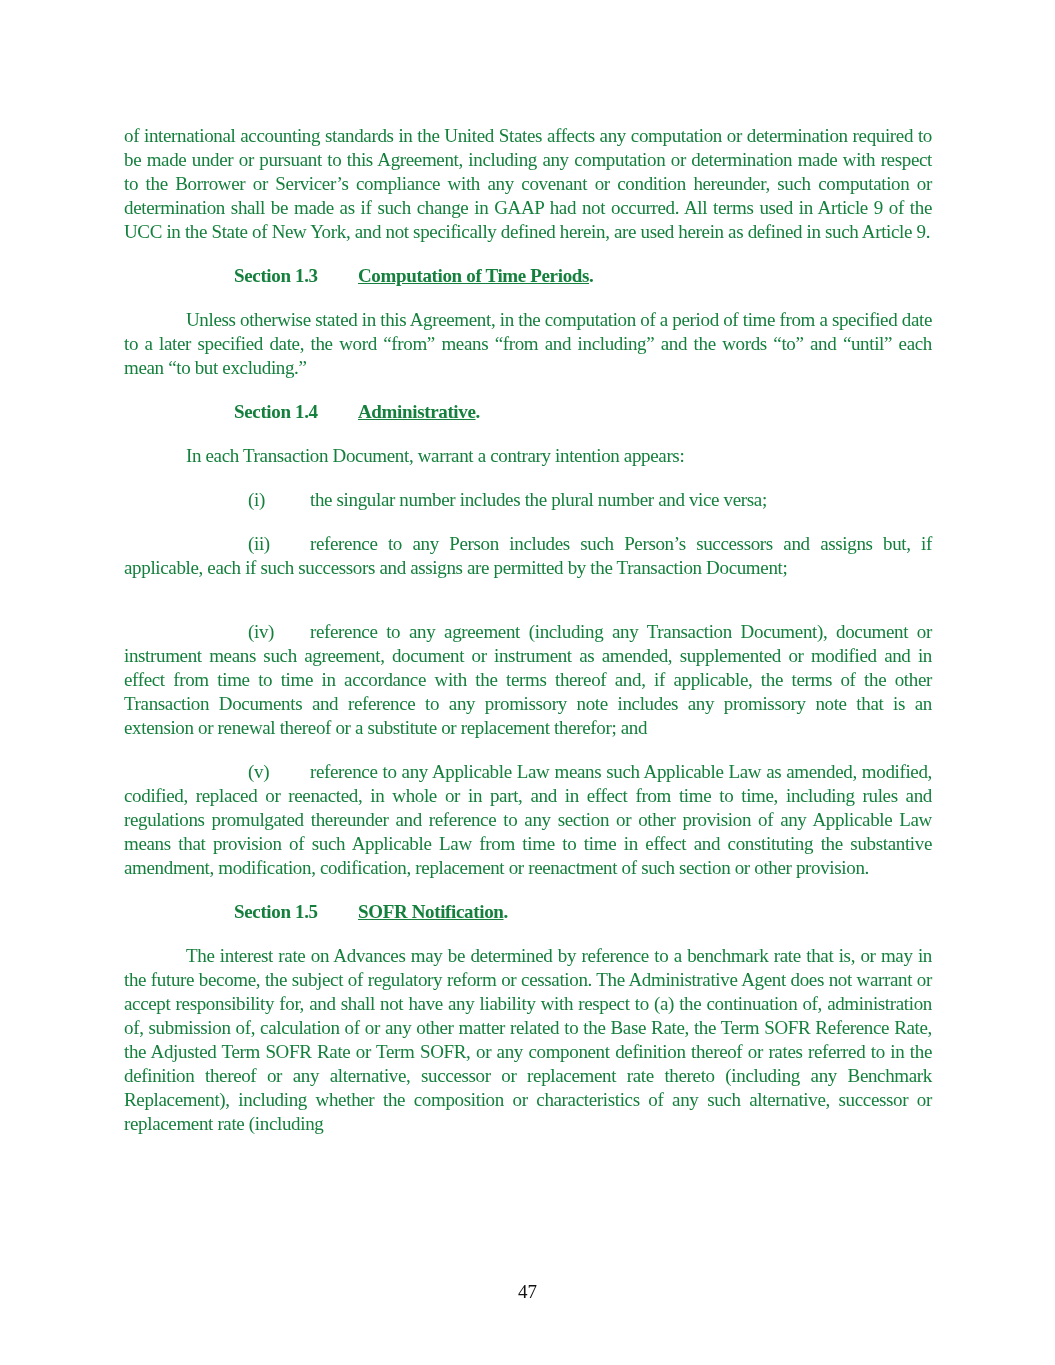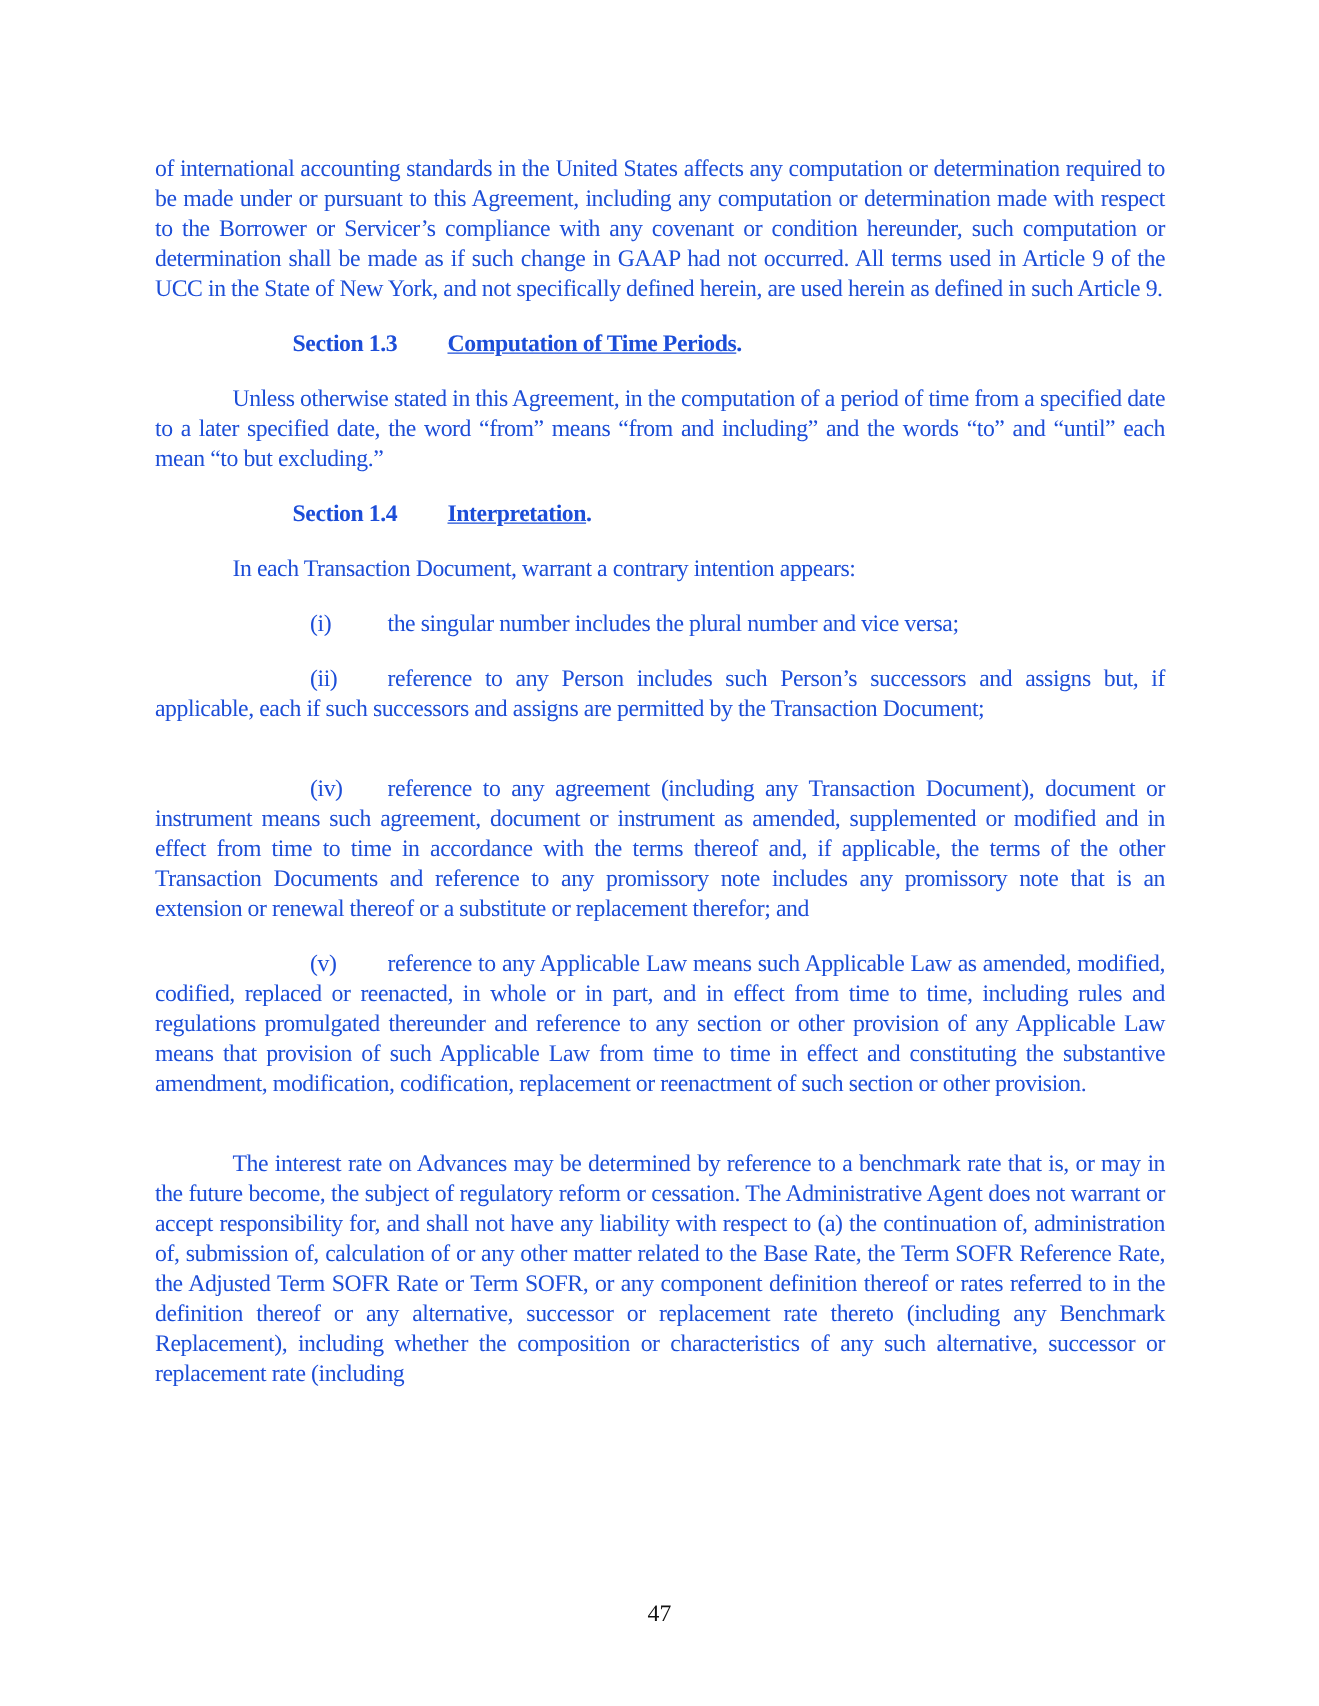--- a/index.html
+++ b/index.html
@@ -1,20 +1,20 @@
 <!DOCTYPE html>
 <html><head>
 <meta charset="utf-8">
 <style>
   html, body { margin: 0; padding: 0; background: #ffffff; }
   body { width: 1055px; height: 1365px; position: relative; overflow: hidden; }
   .page {
     position: absolute; left: 124px; top: 124px; width: 808px;
     font-family: "Liberation Serif", serif;
-    font-size: 19px; line-height: 24px; color: #1d4ed8;
+    font-size: 19px; line-height: 24px; color: #15803d;
     letter-spacing: -0.35px;
   }
   p { margin: 0; text-align: justify; }
   .gap { height: 20px; }
   .heading { padding-left: 62px; font-weight: bold; margin: 0; }
   .heading .num { display: inline-block; width: 124px; margin-left: 48px; }
   .heading .title { text-decoration: underline; }
   .indent { text-indent: 62px; }
   .item { text-indent: 124px; }
   .item .label { display: inline-block; width: 62px; text-indent: 0; }
@@ -31,33 +31,36 @@
 
   <div class="gap"></div>
   <p class="heading">
     <span class="num">Section 1.3</span><span class="title">Computation of Time Periods</span><span>.</span>
   </p>
   <div class="gap"></div>
   <p class="indent">Unless otherwise stated in this Agreement, in the computation of a period of time from a specified date to a later specified date, the word “from” means “from and including” and the words “to” and “until” each mean “to but excluding.”</p>
 
   <div class="gap"></div>
   <p class="heading">
-    <span class="num">Section 1.4</span><span class="title">Interpretation</span><span>.</span>
+    <span class="num">Section 1.4</span><span class="title">Administrative</span><span>.</span>
   </p>
   <div class="gap"></div>
   <p class="indent">In each Transaction Document, warrant a contrary intention appears:</p>
 
   <div class="gap"></div>
   <p class="item"><span class="label">(i)</span><span>the singular number includes the plural number and vice versa;</span></p>
   <div class="gap"></div>
   <p class="item"><span class="label">(ii)</span><span>reference to any Person includes such Person’s successors and assigns but, if applicable, each if such successors and assigns are permitted by the Transaction Document;</span></p>
   <div class="gap"></div>
   <div class="gap"></div>
   <p class="item"><span class="label">(iv)</span><span>reference to any agreement (including any Transaction Document), document or instrument means such agreement, document or instrument as amended, supplemented or modified and in effect from time to time in accordance with the terms thereof and, if applicable, the terms of the other Transaction Documents and reference to any promissory note includes any promissory note that is an extension or renewal thereof or a substitute or replacement therefor; and</span></p>
   <div class="gap"></div>
   <p class="item"><span class="label">(v)</span><span>reference to any Applicable Law means such Applicable Law as amended, modified, codified, replaced or reenacted, in whole or in part, and in effect from time to time, including rules and regulations promulgated thereunder and reference to any section or other provision of any Applicable Law means that provision of such Applicable Law from time to time in effect and constituting the substantive amendment, modification, codification, replacement or reenactment of such section or other provision.</span></p>
 
   <div class="gap"></div>
+  <p class="heading">
+    <span class="num">Section 1.5</span><span class="title">SOFR Notification</span><span>.</span>
+  </p>
   <div class="gap"></div>
   <p class="indent">The interest rate on Advances may be determined by reference to a benchmark rate that is, or may in the future become, the subject of regulatory reform or cessation.  The Administrative Agent does not warrant or accept responsibility for, and shall not have any liability with respect to (a) the continuation of, administration of, submission of, calculation of or any other matter related to the Base Rate, the Term SOFR Reference Rate, the Adjusted Term SOFR Rate or Term SOFR, or any component definition thereof or rates referred to in the definition thereof or any alternative, successor or replacement rate thereto (including any Benchmark Replacement), including whether the composition or characteristics of any such alternative, successor or replacement rate (including</p>
 </div>
 
 <div class="pagenum">47</div>
 
 </body></html>

